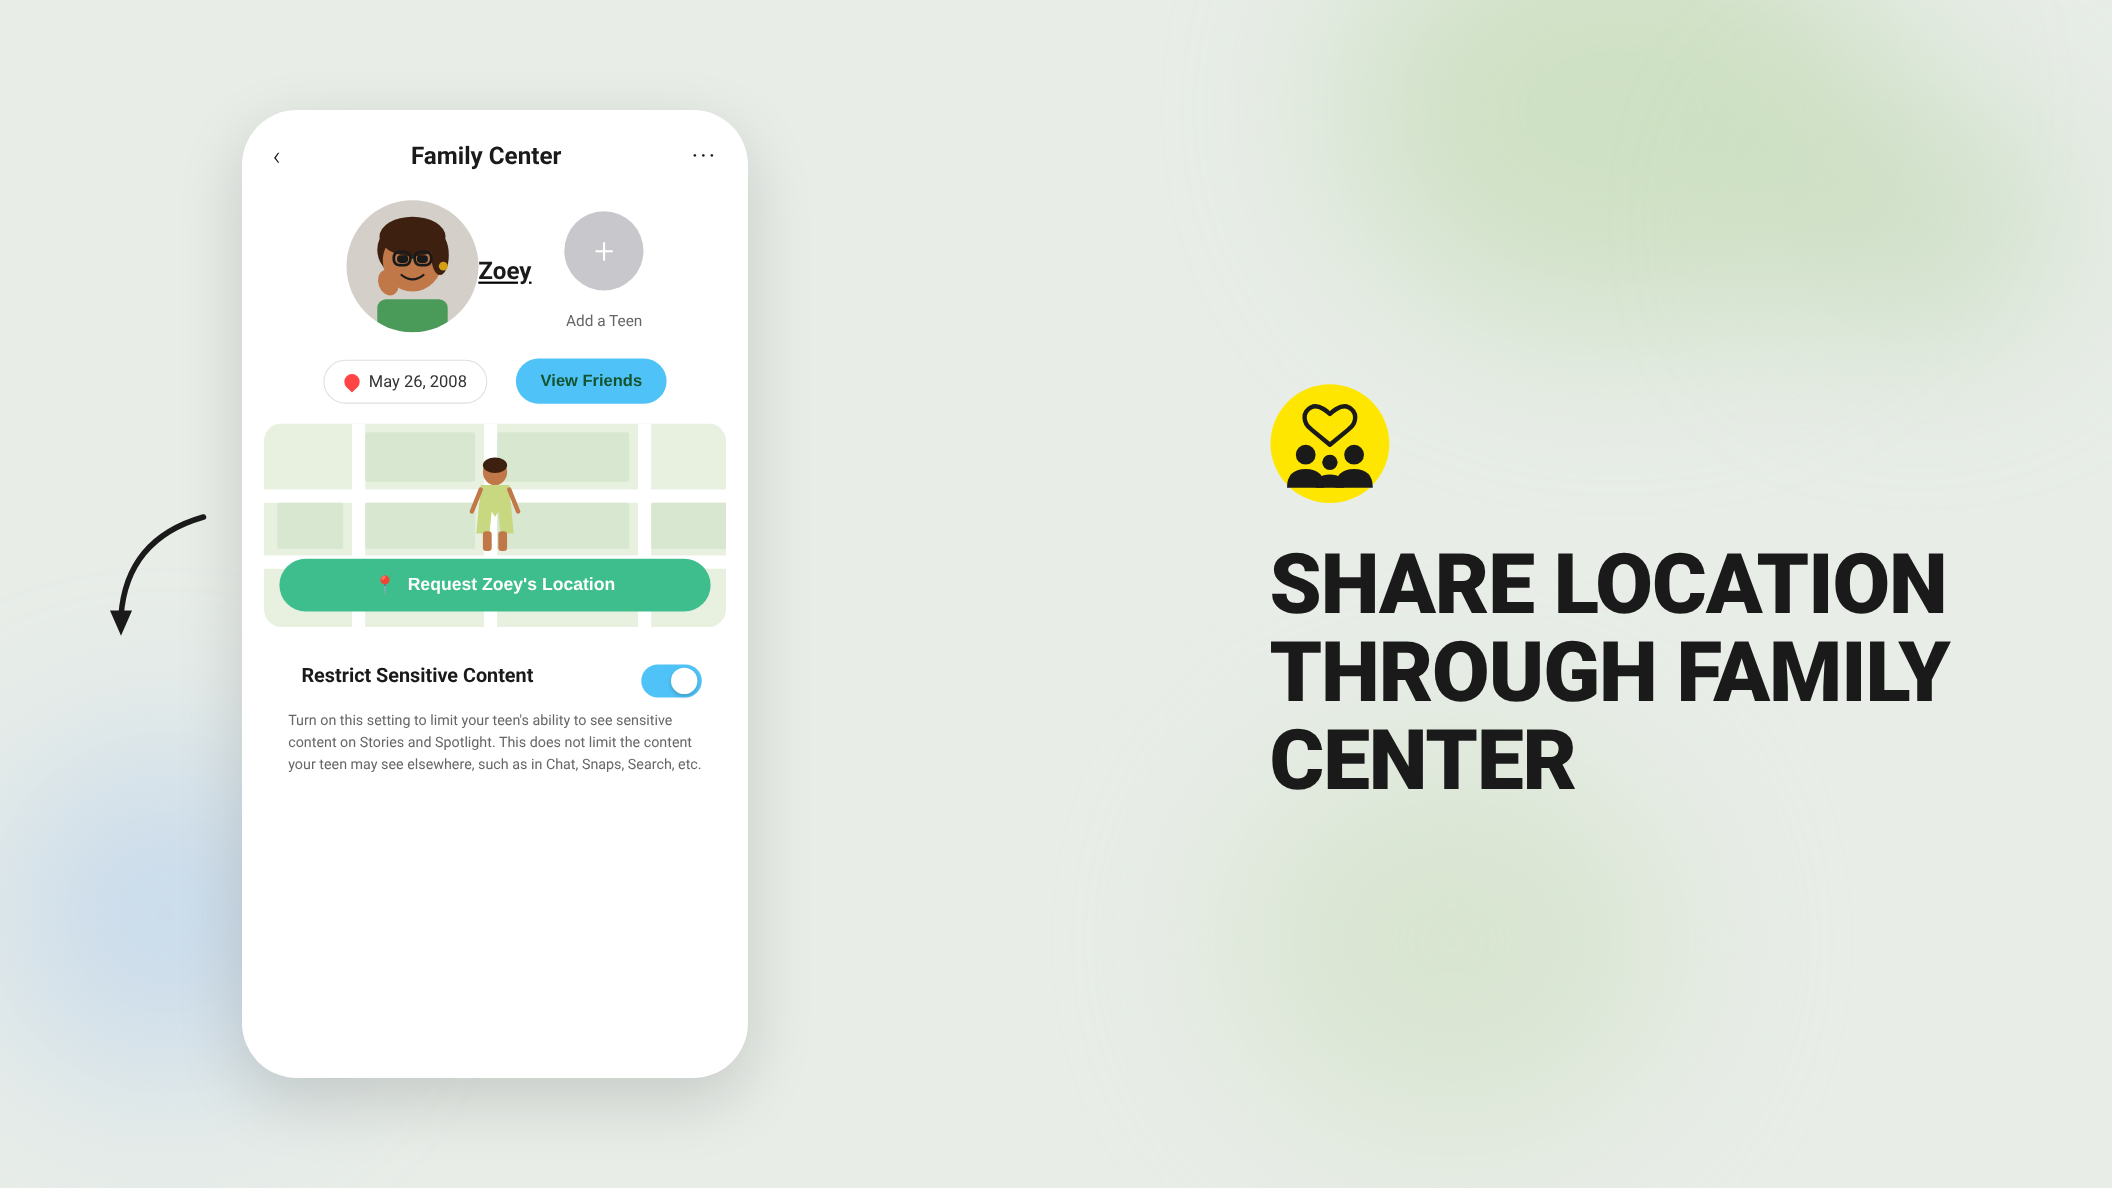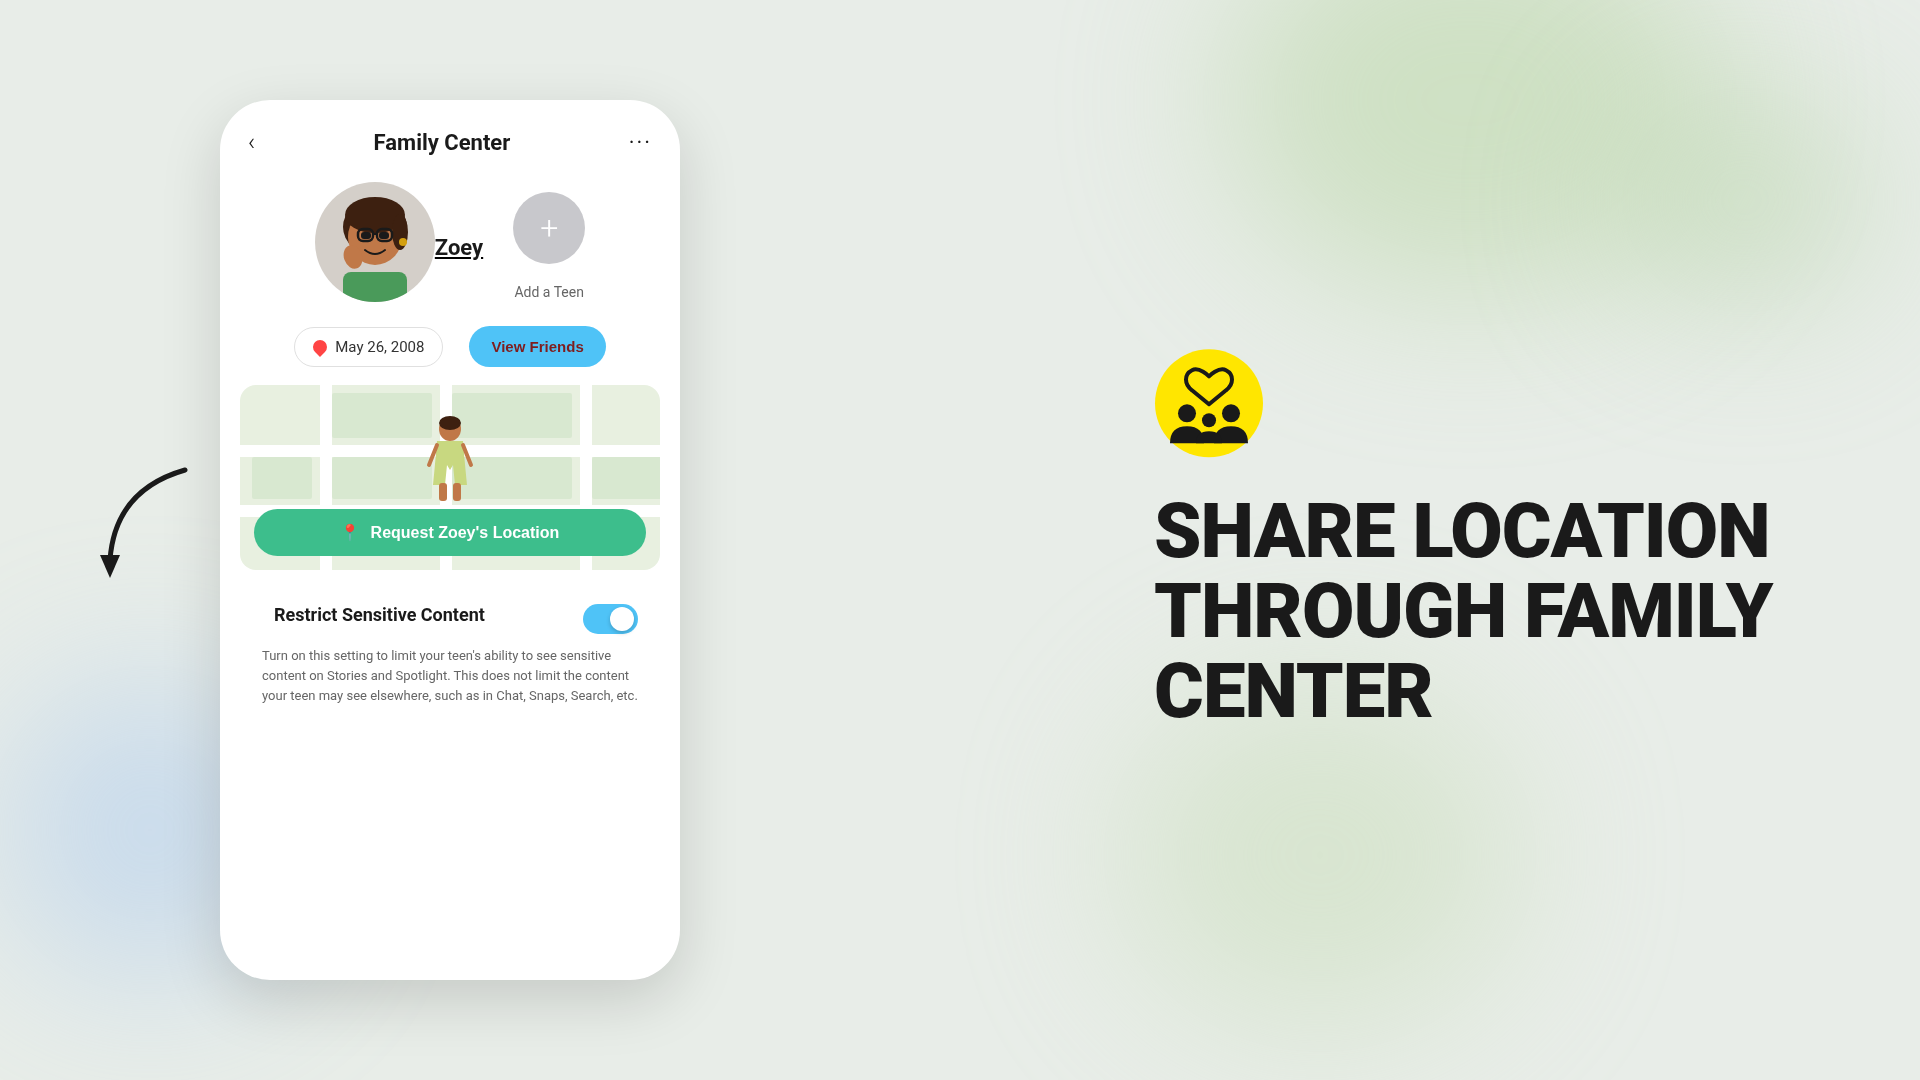--- a/index.html
+++ b/index.html
@@ -189,21 +189,21 @@
       width: 14px;
       height: 14px;
       background: #ff4444;
       border-radius: 50% 50% 50% 0;
       transform: rotate(-45deg);
       flex-shrink: 0;
     }
 
     .view-friends-btn {
       background: #4fc3f7;
-      color: #7f1d1d;
+      color: #14532d;
       border: none;
       border-radius: 25px;
       padding: 12px 22px;
       font-size: 15px;
       font-weight: 600;
       cursor: pointer;
       white-space: nowrap;
     }
 
     

